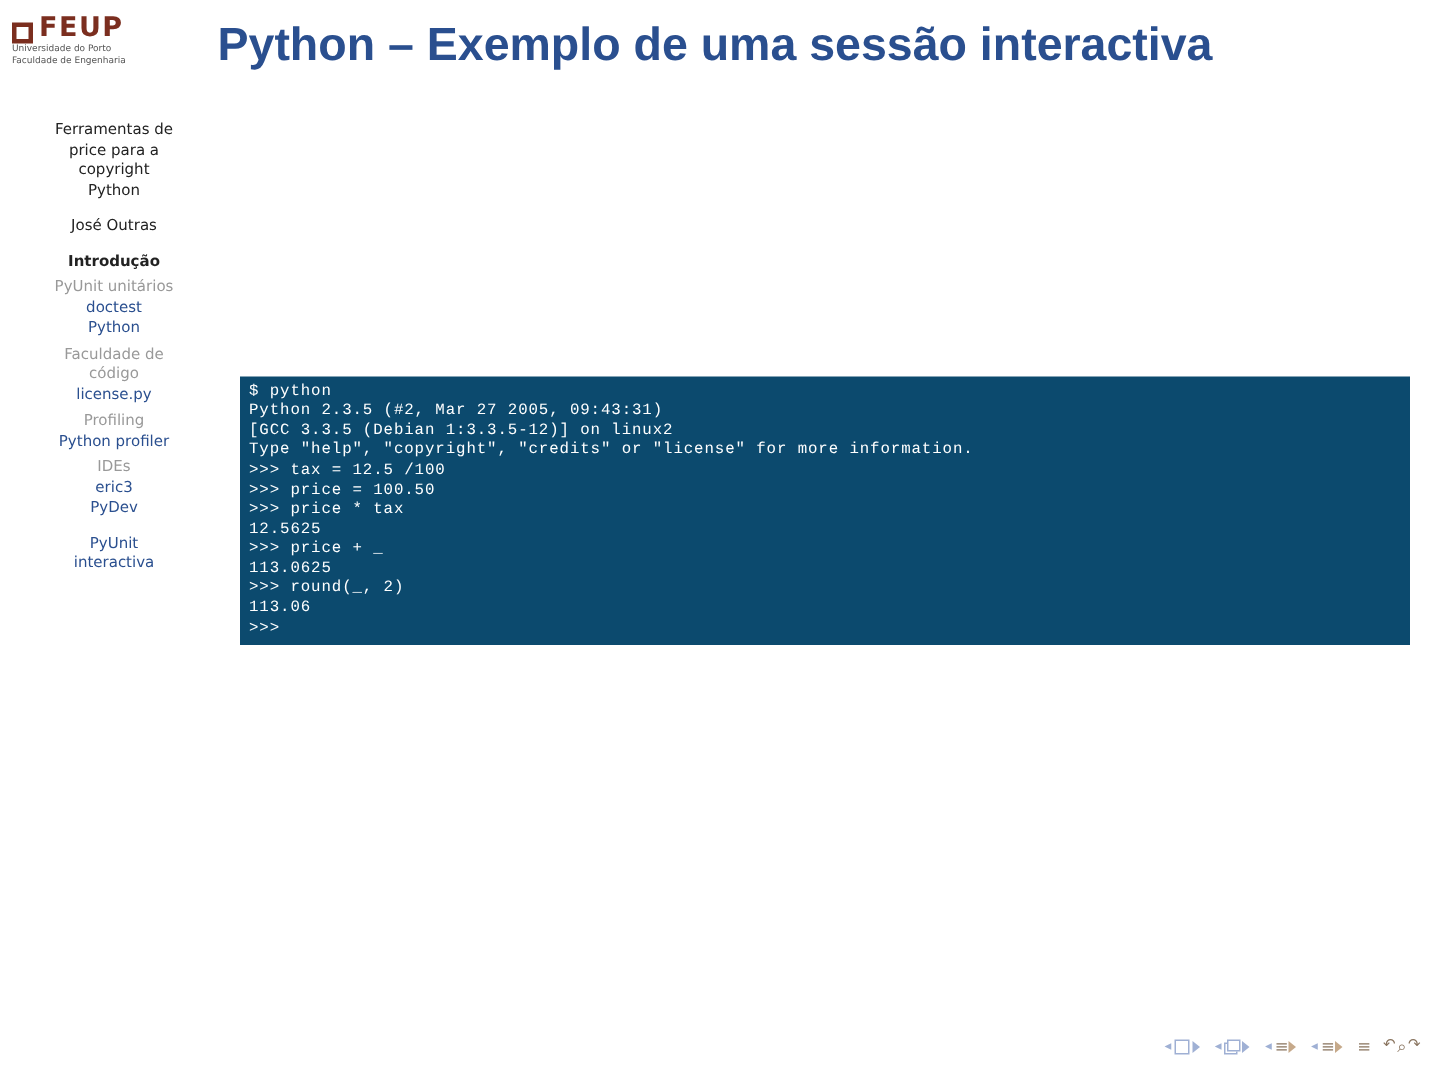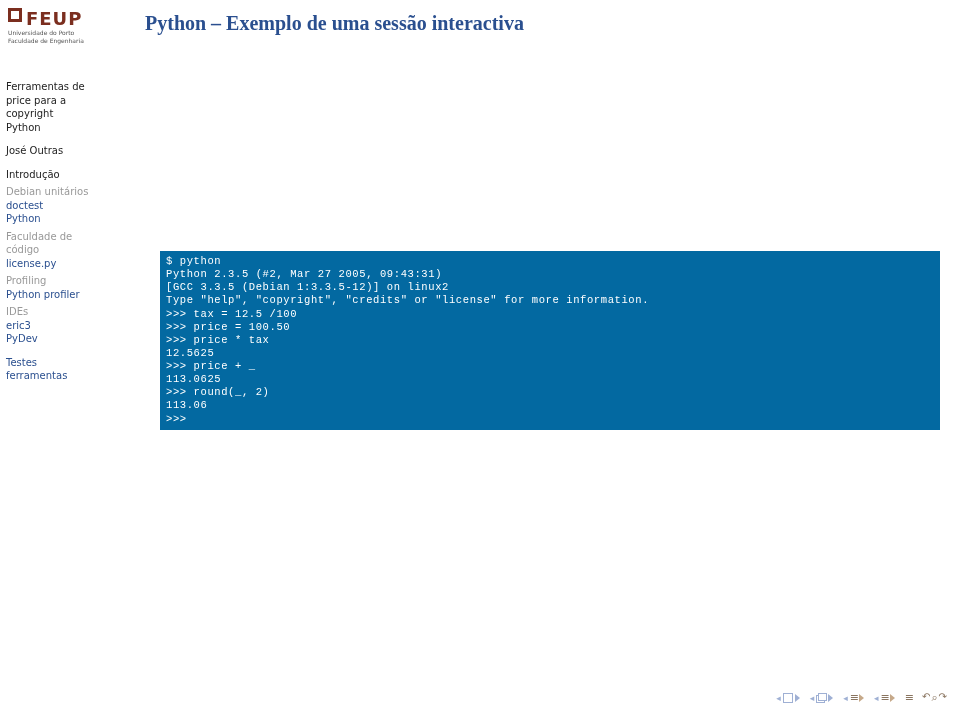--- a/index.html
+++ b/index.html
@@ -17,21 +17,21 @@
     top: 8px;
     left: 8px;
     width: 85px;
   }
   .logo-feup {
     font-weight: bold;
     font-size: 18px;
     color: #7b2e1f;
     letter-spacing: 1px;
     display: flex;
-    align-items: flex-start;
+    align-items: flex-end;
     gap: 4px;
   }
   .logo-acc {
     display: inline-block;
     width: 14px;
     height: 14px;
     background: #7b2e1f;
     position: relative;
   }
   .logo-acc::after {
@@ -45,46 +45,46 @@
     font-size: 6px;
     color: #555;
     line-height: 1.1;
     margin-top: 1px;
   }
   .title {
     position: absolute;
     top: 12px;
     left: 145px;
     right: 20px;
-    font-family: Liberation Serif, serif;
-    font-size: 20px;
+    font-family: Liberation Sans, sans-serif;
+    font-size: 31px;
     font-weight: bold;
     color: #2a4f8f;
   }
   .sidebar {
     position: absolute;
     top: 80px;
     left: 0;
     width: 140px;
     padding: 0 6px;
     font-size: 10px;
     line-height: 1.35;
-    text-align: left;
+    text-align: center;
   }
   .sb-dark { color: #222; }
   .sb-link { color: #2a4f8f; }
   .sb-grey { color: #999; }
   .sb-spacer { height: 10px; }
-  .sb-bold { font-weight: normal; }
+  .sb-bold { font-weight: bold; }
   .terminal {
     position: absolute;
     top: 251px;
     left: 160px;
     width: 780px;
-    background: #0369a1;
+    background: #0c4a6e;
     color: #fff;
     font-family: "Courier New", monospace;
     font-size: 10.5px;
     line-height: 1.25;
     padding: 4px 6px;
     white-space: pre;
     letter-spacing: 0.6px;
     box-sizing: border-box;
   }
   .footer-nav {
@@ -132,37 +132,37 @@
 <div class="sidebar">
   <div class="sb-dark">Ferramentas de</div>
   <div class="sb-dark">price para a</div>
   <div class="sb-dark">copyright</div>
   <div class="sb-dark">Python</div>
   <div class="sb-spacer"></div>
   <div class="sb-dark">José Outras</div>
   <div class="sb-spacer"></div>
   <div class="sb-dark sb-bold">Introdução</div>
   <div class="sb-spacer" style="height:4px"></div>
-  <div class="sb-grey">Debian unitários</div>
+  <div class="sb-grey">PyUnit unitários</div>
   <div class="sb-link">doctest</div>
   <div class="sb-link">Python</div>
   <div class="sb-spacer" style="height:4px"></div>
   <div class="sb-grey">Faculdade de</div>
   <div class="sb-grey">código</div>
   <div class="sb-link">license.py</div>
   <div class="sb-spacer" style="height:4px"></div>
   <div class="sb-grey">Profiling</div>
   <div class="sb-link">Python profiler</div>
   <div class="sb-spacer" style="height:4px"></div>
   <div class="sb-grey">IDEs</div>
   <div class="sb-link">eric3</div>
   <div class="sb-link">PyDev</div>
   <div class="sb-spacer"></div>
-  <div class="sb-link">Testes</div>
-  <div class="sb-link">ferramentas</div>
+  <div class="sb-link">PyUnit</div>
+  <div class="sb-link">interactiva</div>
 </div>
 
 <div class="terminal"><span>$ python</span>
 <span>Python 2.3.5 (#2, Mar 27 2005, 09:43:31)</span>
 <span>[GCC 3.3.5 (Debian 1:3.3.5-12)] on linux2</span>
 <span>Type "help", "copyright", "credits" or "license" for more information.</span>
 <span>&gt;&gt;&gt; tax = 12.5 /100</span>
 <span>&gt;&gt;&gt; price = 100.50</span>
 <span>&gt;&gt;&gt; price * tax</span>
 <span>12.5625</span>

